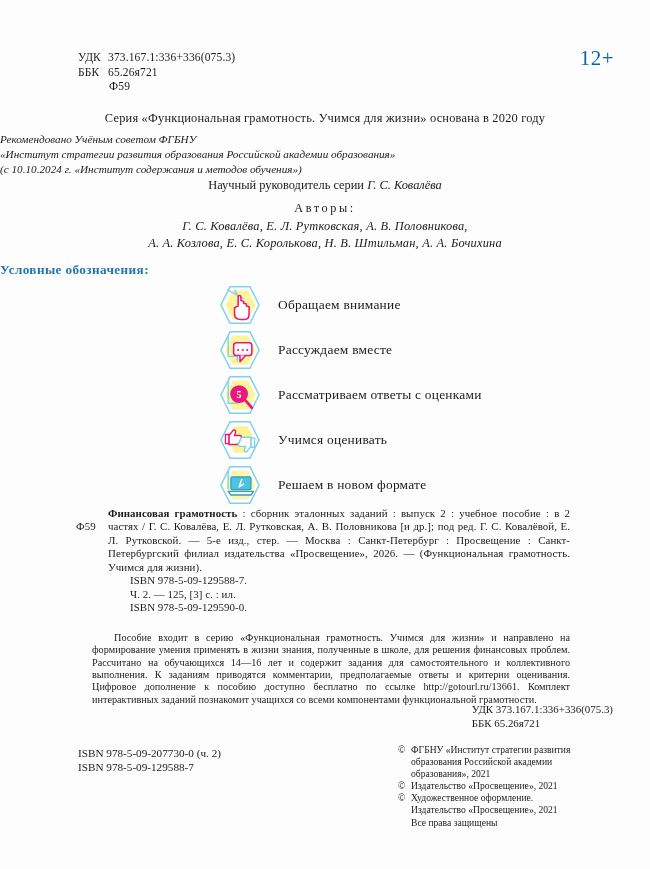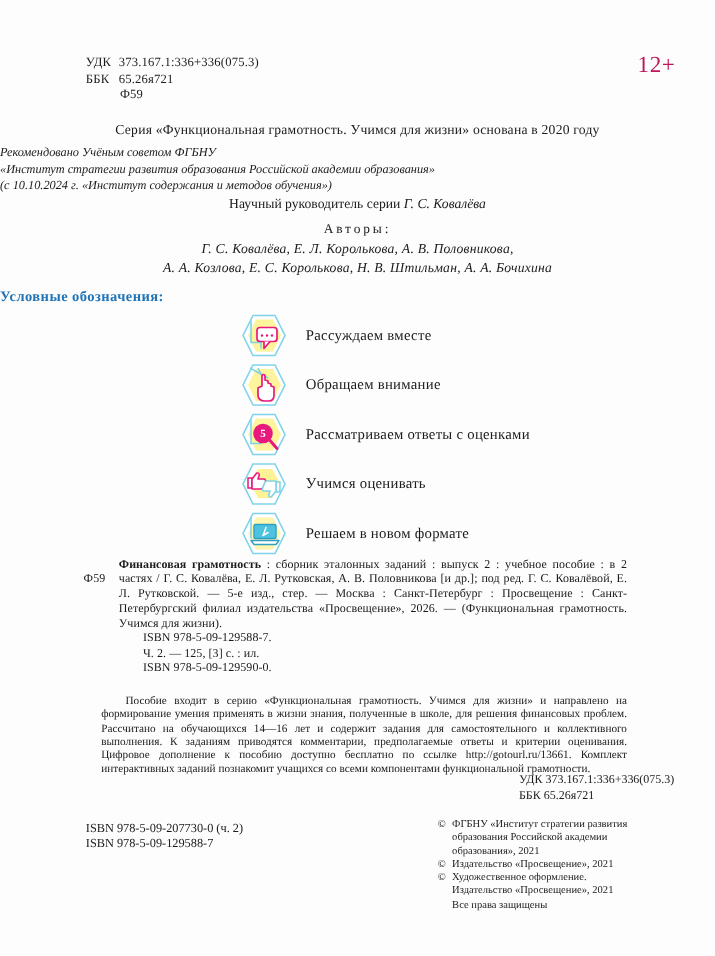--- a/index.html
+++ b/index.html
@@ -35,21 +35,21 @@
   .udk-block .row { display: block; }
   .udk-block .lbl { display: inline-block; min-width: 30px; }
   .udk-block .f59 { padding-left: 31px; }
 
   .age-badge {
     position: absolute;
     right: 36px;
     top: 46px;
     font-size: 21px;
     letter-spacing: 0.5px;
-    color: #be185d;
+    color: #0369a1;
   }
 
   
   .series-line {
     position: absolute;
     left: 0; right: 0;
     top: 111px;
     text-align: center;
     font-size: 12.4px;
     letter-spacing: 0.2px;
@@ -234,26 +234,39 @@
     <span class="r2">«Институт стратегии развития образования Российской академии образования»</span>
     <span class="r3">(с 10.10.2024 г. «Институт содержания и методов обучения»)</span>
   </div>
 
   <div class="sci-head">
     <span>Научный руководитель серии</span>
     <span class="name">Г. С. Ковалёва</span>
   </div>
 
   <div class="authors-title">Авторы:</div>
-  <div class="authors-1">Г. С. Ковалёва,  Е. Л. Королькова,  А. В. Половникова,</div>
+  <div class="authors-1">Г. С. Ковалёва,  Е. Л. Рутковская,  А. В. Половникова,</div>
   <div class="authors-2">А. А. Козлова,  Е. С. Королькова,  Н. В. Штильман,  А. А. Бочихина</div>
 
   <div class="legend-title">Условные обозначения:</div>
 
   <div class="legend-list">
+
+    <div class="legend-row">
+      <div class="legend-icon">
+        <svg viewBox="0 0 44 46" width="40" height="42">
+          <polygon points="11,3 33,3 43,23 33,43 11,43 1,23" fill="#ffffff" stroke="#7fd3e8" stroke-width="1.6"></polygon>
+          <polygon points="14,7 31,7 39,23 31,39 14,39 6,23" fill="#fdf07a" opacity="0.75"></polygon>
+          <path d="M8,6 L26,16" fill="none" stroke="#7fd3e8" stroke-width="1.6"></path>
+          <path d="M16,6 L22,18" fill="none" stroke="#7fd3e8" stroke-width="1.6"></path>
+          <path d="M20,14 L20,24 M20,24 L16,26 L16,33 C16,37 19,39 23,39 L27,39 C30,39 32,37 32,33 L32,25 L29,24 L29,22 L26,21 L26,19 L23,18 L23,14 C23,12 20,12 20,14 Z" fill="#ffffff" stroke="#e8197d" stroke-width="1.7" stroke-linejoin="round"></path>
+        </svg>
+      </div>
+      <div class="legend-label">Обращаем внимание</div>
+    </div>
 
     <div class="legend-row">
       <div class="legend-icon">
         <svg viewBox="0 0 44 46" width="40" height="42">
           <polygon points="11,3 33,3 43,23 33,43 11,43 1,23" fill="#ffffff" stroke="#7fd3e8" stroke-width="1.6"></polygon>
           <polygon points="14,7 31,7 39,23 31,39 14,39 6,23" fill="#fdf07a" opacity="0.75"></polygon>
           <path d="M9,8 L9,30 L19,30 L19,36" fill="none" stroke="#7fd3e8" stroke-width="1.6"></path>
           <rect x="15" y="15" width="20" height="14" rx="3" fill="#ffffff" stroke="#e8197d" stroke-width="1.7"></rect>
           <path d="M22,29 L22,36 L28,29" fill="#ffffff" stroke="#e8197d" stroke-width="1.7" stroke-linejoin="round"></path>
           <g fill="#e8197d">
@@ -264,33 +277,20 @@
         </svg>
       </div>
       <div class="legend-label">Рассуждаем вместе</div>
     </div>
 
     <div class="legend-row">
       <div class="legend-icon">
         <svg viewBox="0 0 44 46" width="40" height="42">
           <polygon points="11,3 33,3 43,23 33,43 11,43 1,23" fill="#ffffff" stroke="#7fd3e8" stroke-width="1.6"></polygon>
           <polygon points="14,7 31,7 39,23 31,39 14,39 6,23" fill="#fdf07a" opacity="0.75"></polygon>
-          <path d="M8,6 L26,16" fill="none" stroke="#7fd3e8" stroke-width="1.6"></path>
-          <path d="M16,6 L22,18" fill="none" stroke="#7fd3e8" stroke-width="1.6"></path>
-          <path d="M20,14 L20,24 M20,24 L16,26 L16,33 C16,37 19,39 23,39 L27,39 C30,39 32,37 32,33 L32,25 L29,24 L29,22 L26,21 L26,19 L23,18 L23,14 C23,12 20,12 20,14 Z" fill="#ffffff" stroke="#e8197d" stroke-width="1.7" stroke-linejoin="round"></path>
-        </svg>
-      </div>
-      <div class="legend-label">Обращаем внимание</div>
-    </div>
-
-    <div class="legend-row">
-      <div class="legend-icon">
-        <svg viewBox="0 0 44 46" width="40" height="42">
-          <polygon points="11,3 33,3 43,23 33,43 11,43 1,23" fill="#ffffff" stroke="#7fd3e8" stroke-width="1.6"></polygon>
-          <polygon points="14,7 31,7 39,23 31,39 14,39 6,23" fill="#fdf07a" opacity="0.75"></polygon>
           <path d="M9,8 L9,32 L20,32" fill="none" stroke="#7fd3e8" stroke-width="1.6"></path>
           <circle cx="21" cy="22" r="9" fill="#e8197d" stroke="#e8197d" stroke-width="1.6"></circle>
           <text x="21" y="26" font-family="'Liberation Serif', serif" font-size="11" font-weight="bold" fill="#ffffff" text-anchor="middle">5</text>
           <path d="M28,29 L35,37" stroke="#e8197d" stroke-width="3" stroke-linecap="round"></path>
         </svg>
       </div>
       <div class="legend-label">Рассматриваем ответы с оценками</div>
     </div>
 
     <div class="legend-row">

